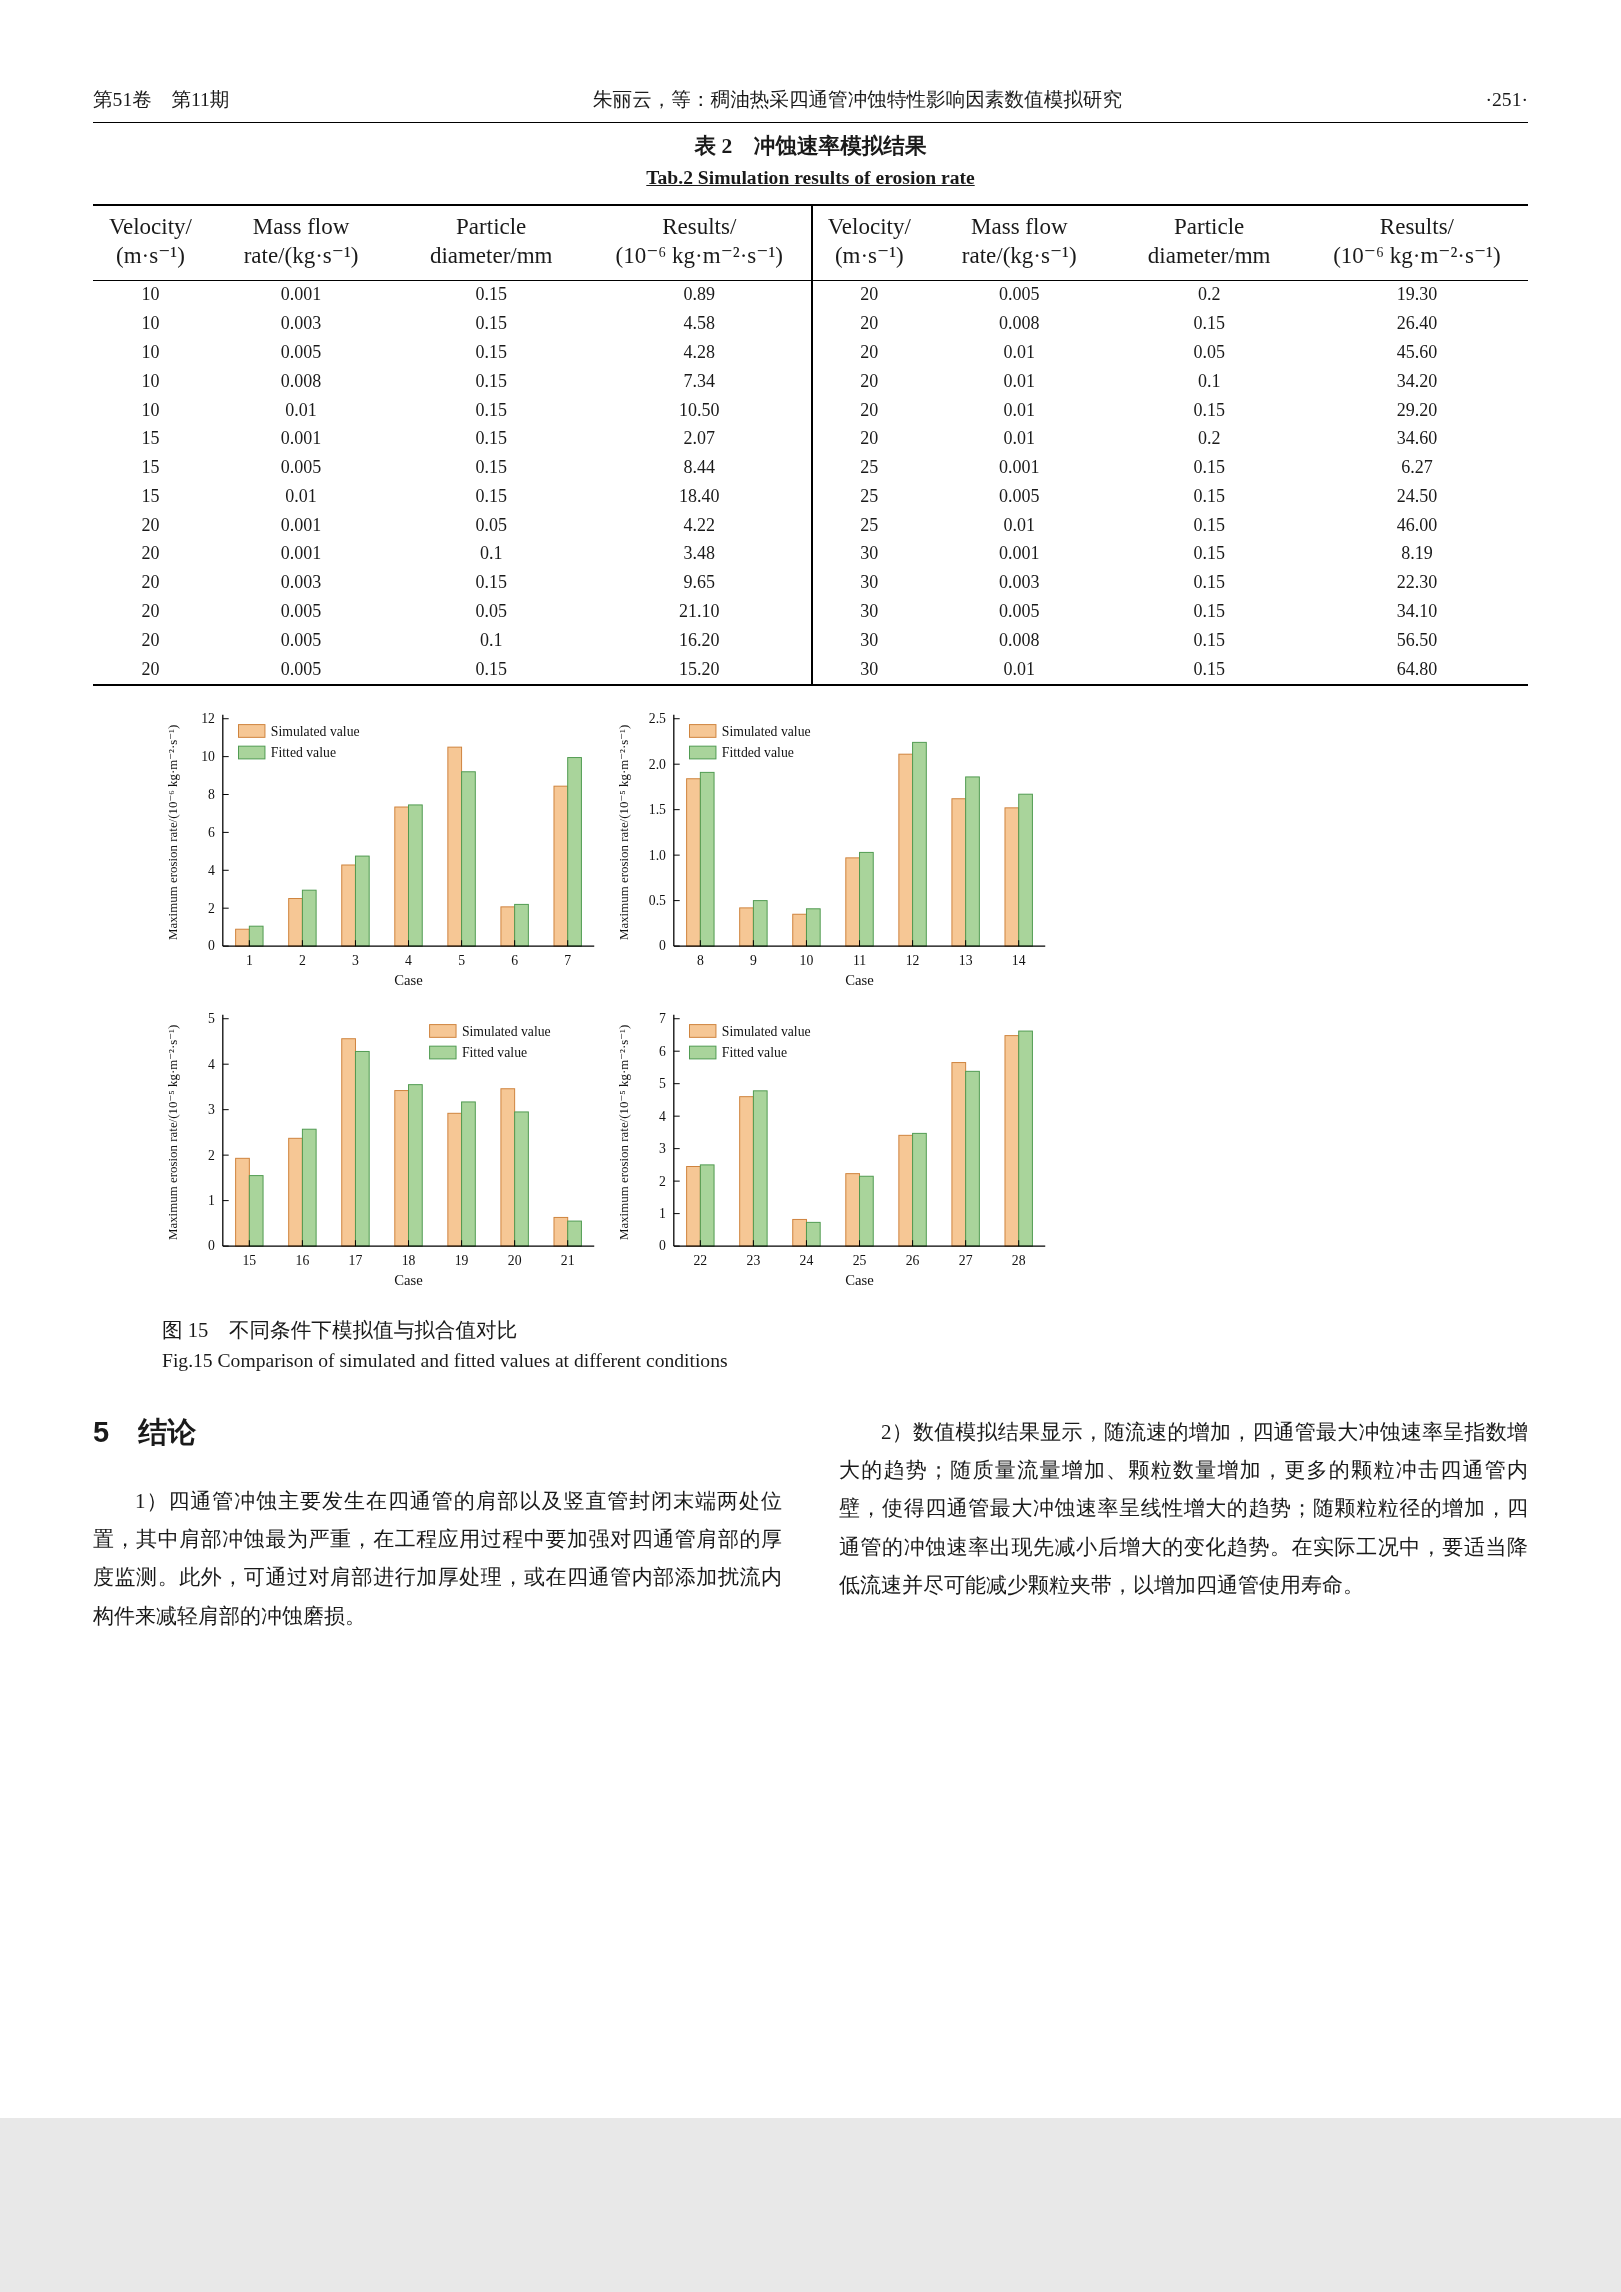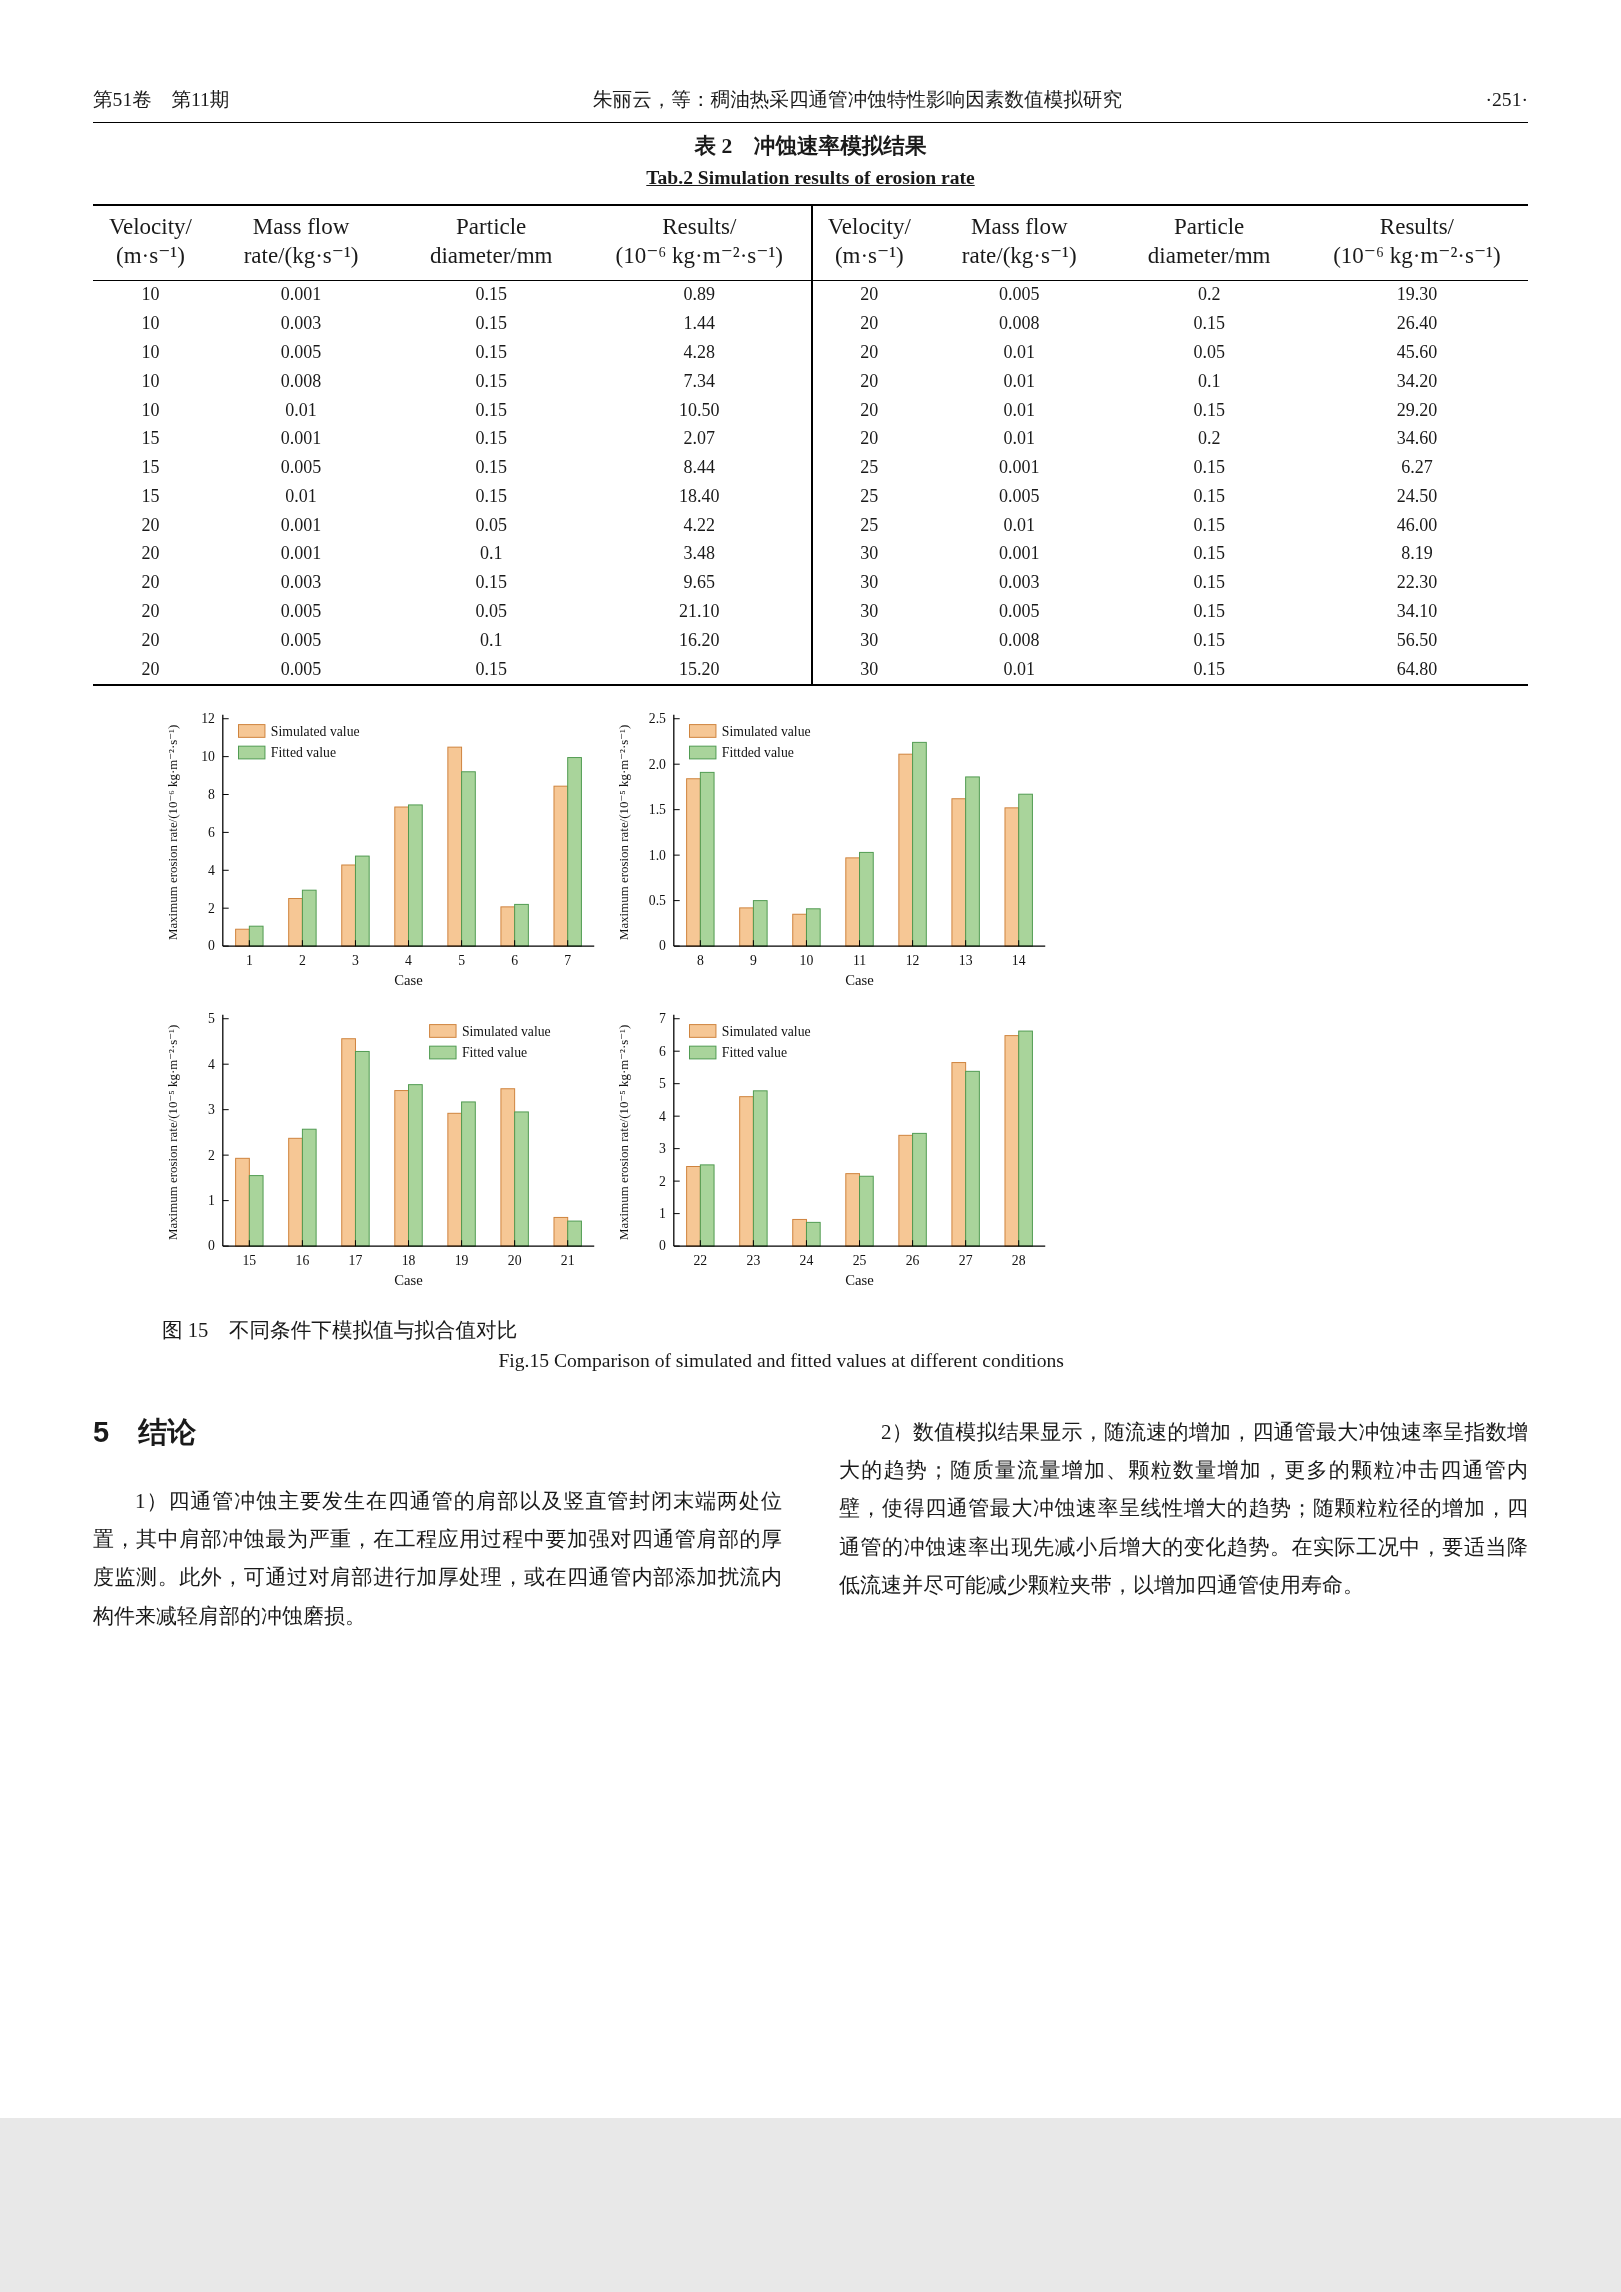--- a/index.html
+++ b/index.html
@@ -28,21 +28,21 @@
     font-size:23px;line-height:1.25;text-align:center;
   }
   .datatable-wrap td{padding:3.9px 2px;font-size:18px;text-align:center;}
   
   .figure-block{margin-top:19.6px;margin-left:69px;width:902px;}
   .charts-grid{display:grid;grid-template-columns:451px 451px;row-gap:3.9px;}
   .chart{width:451px;height:296px;}
   svg{overflow:visible;}
   svg text{font-family:"Liberation Serif","DejaVu Serif",serif;fill:#111;}
   .fig-caption-cn{font-size:20.6px;margin-top:15px;}
-  .fig-caption-en{text-align:right;font-size:19.6px;margin-top:5.9px;}
+  .fig-caption-en{text-align:left;font-size:19.6px;margin-top:5.9px;}
   
   .conclusion{display:flex;gap:57px;margin-top:41px;}
   .conclusion .col{flex:1;min-width:0;}
   .section-heading{
     font-family:"Liberation Sans","DejaVu Sans",sans-serif;font-weight:bold;
     font-size:29px;display:flex;gap:29px;align-items:baseline;
   }
   .body-text{
     font-size:21px;line-height:1.82;text-align:justify;text-indent:2em;margin:0;
   }
@@ -94,21 +94,21 @@
           <tr>
             <td>10</td>
             <td>0.001</td>
             <td>0.15</td>
             <td>0.89</td>
           </tr>
           <tr>
             <td>10</td>
             <td>0.003</td>
             <td>0.15</td>
-            <td>1.44</td>
+            <td>4.58</td>
           </tr>
           <tr>
             <td>10</td>
             <td>0.005</td>
             <td>0.15</td>
             <td>4.28</td>
           </tr>
           <tr>
             <td>10</td>
             <td>0.008</td>

